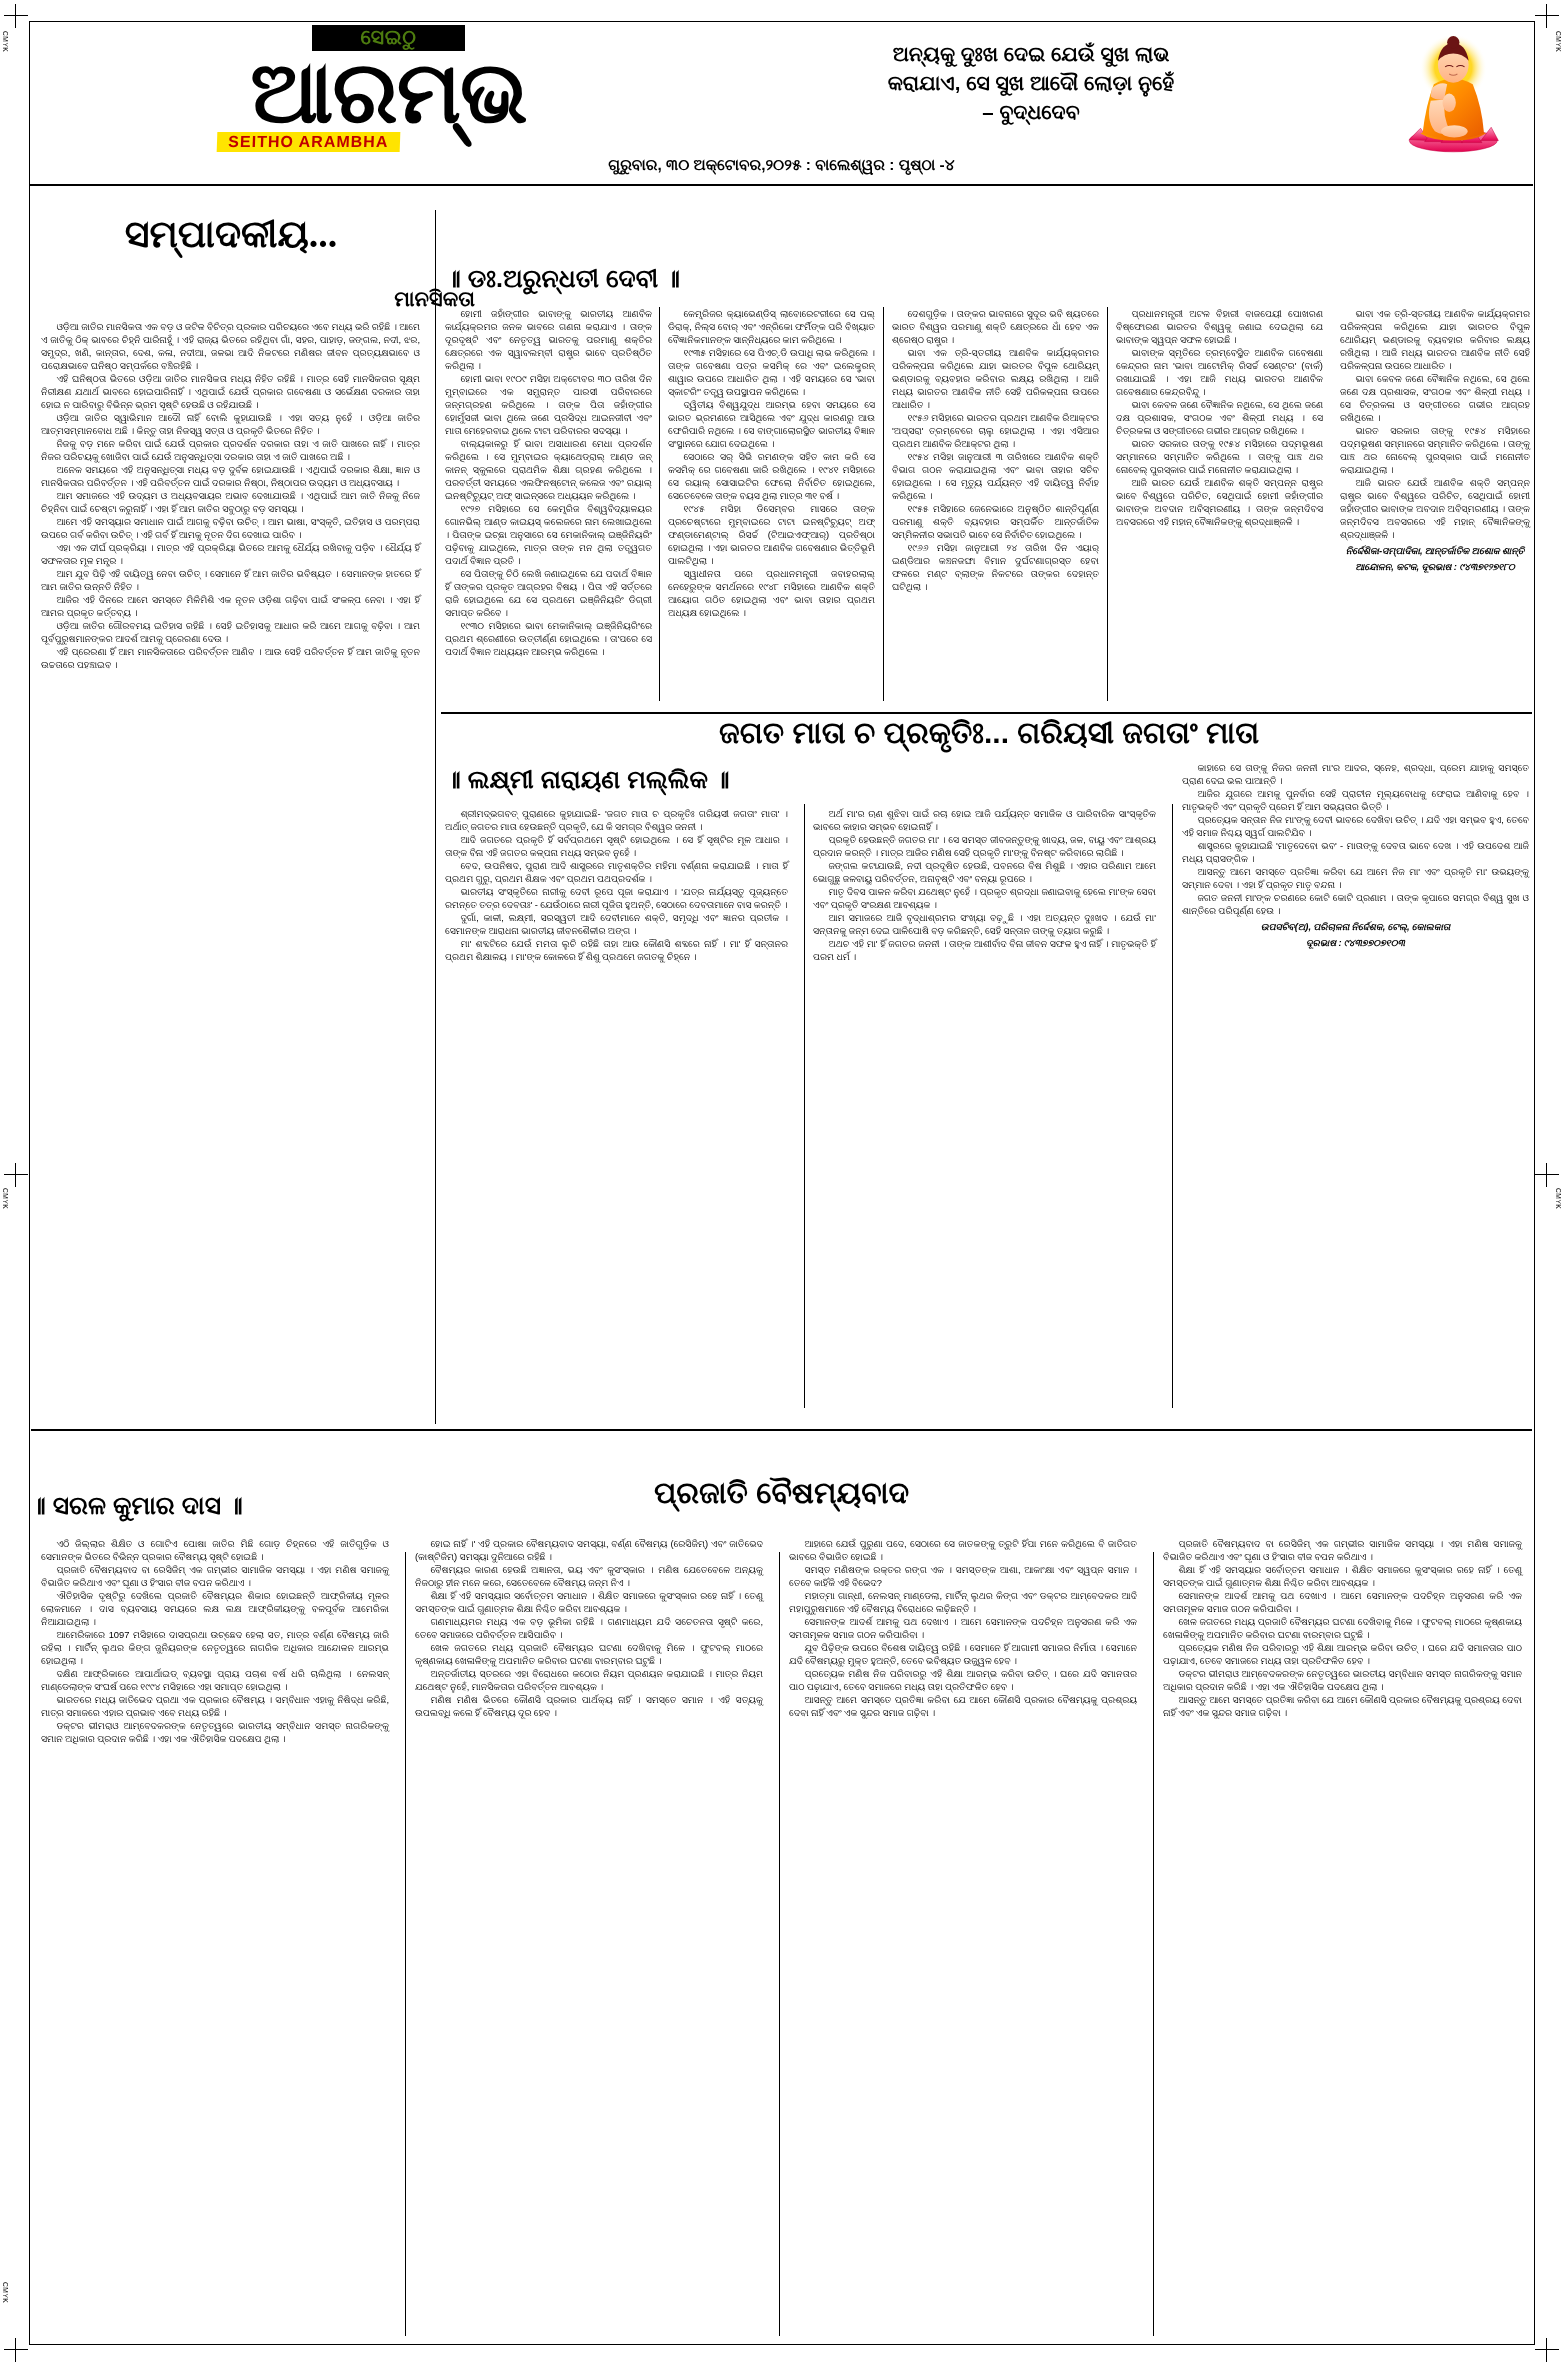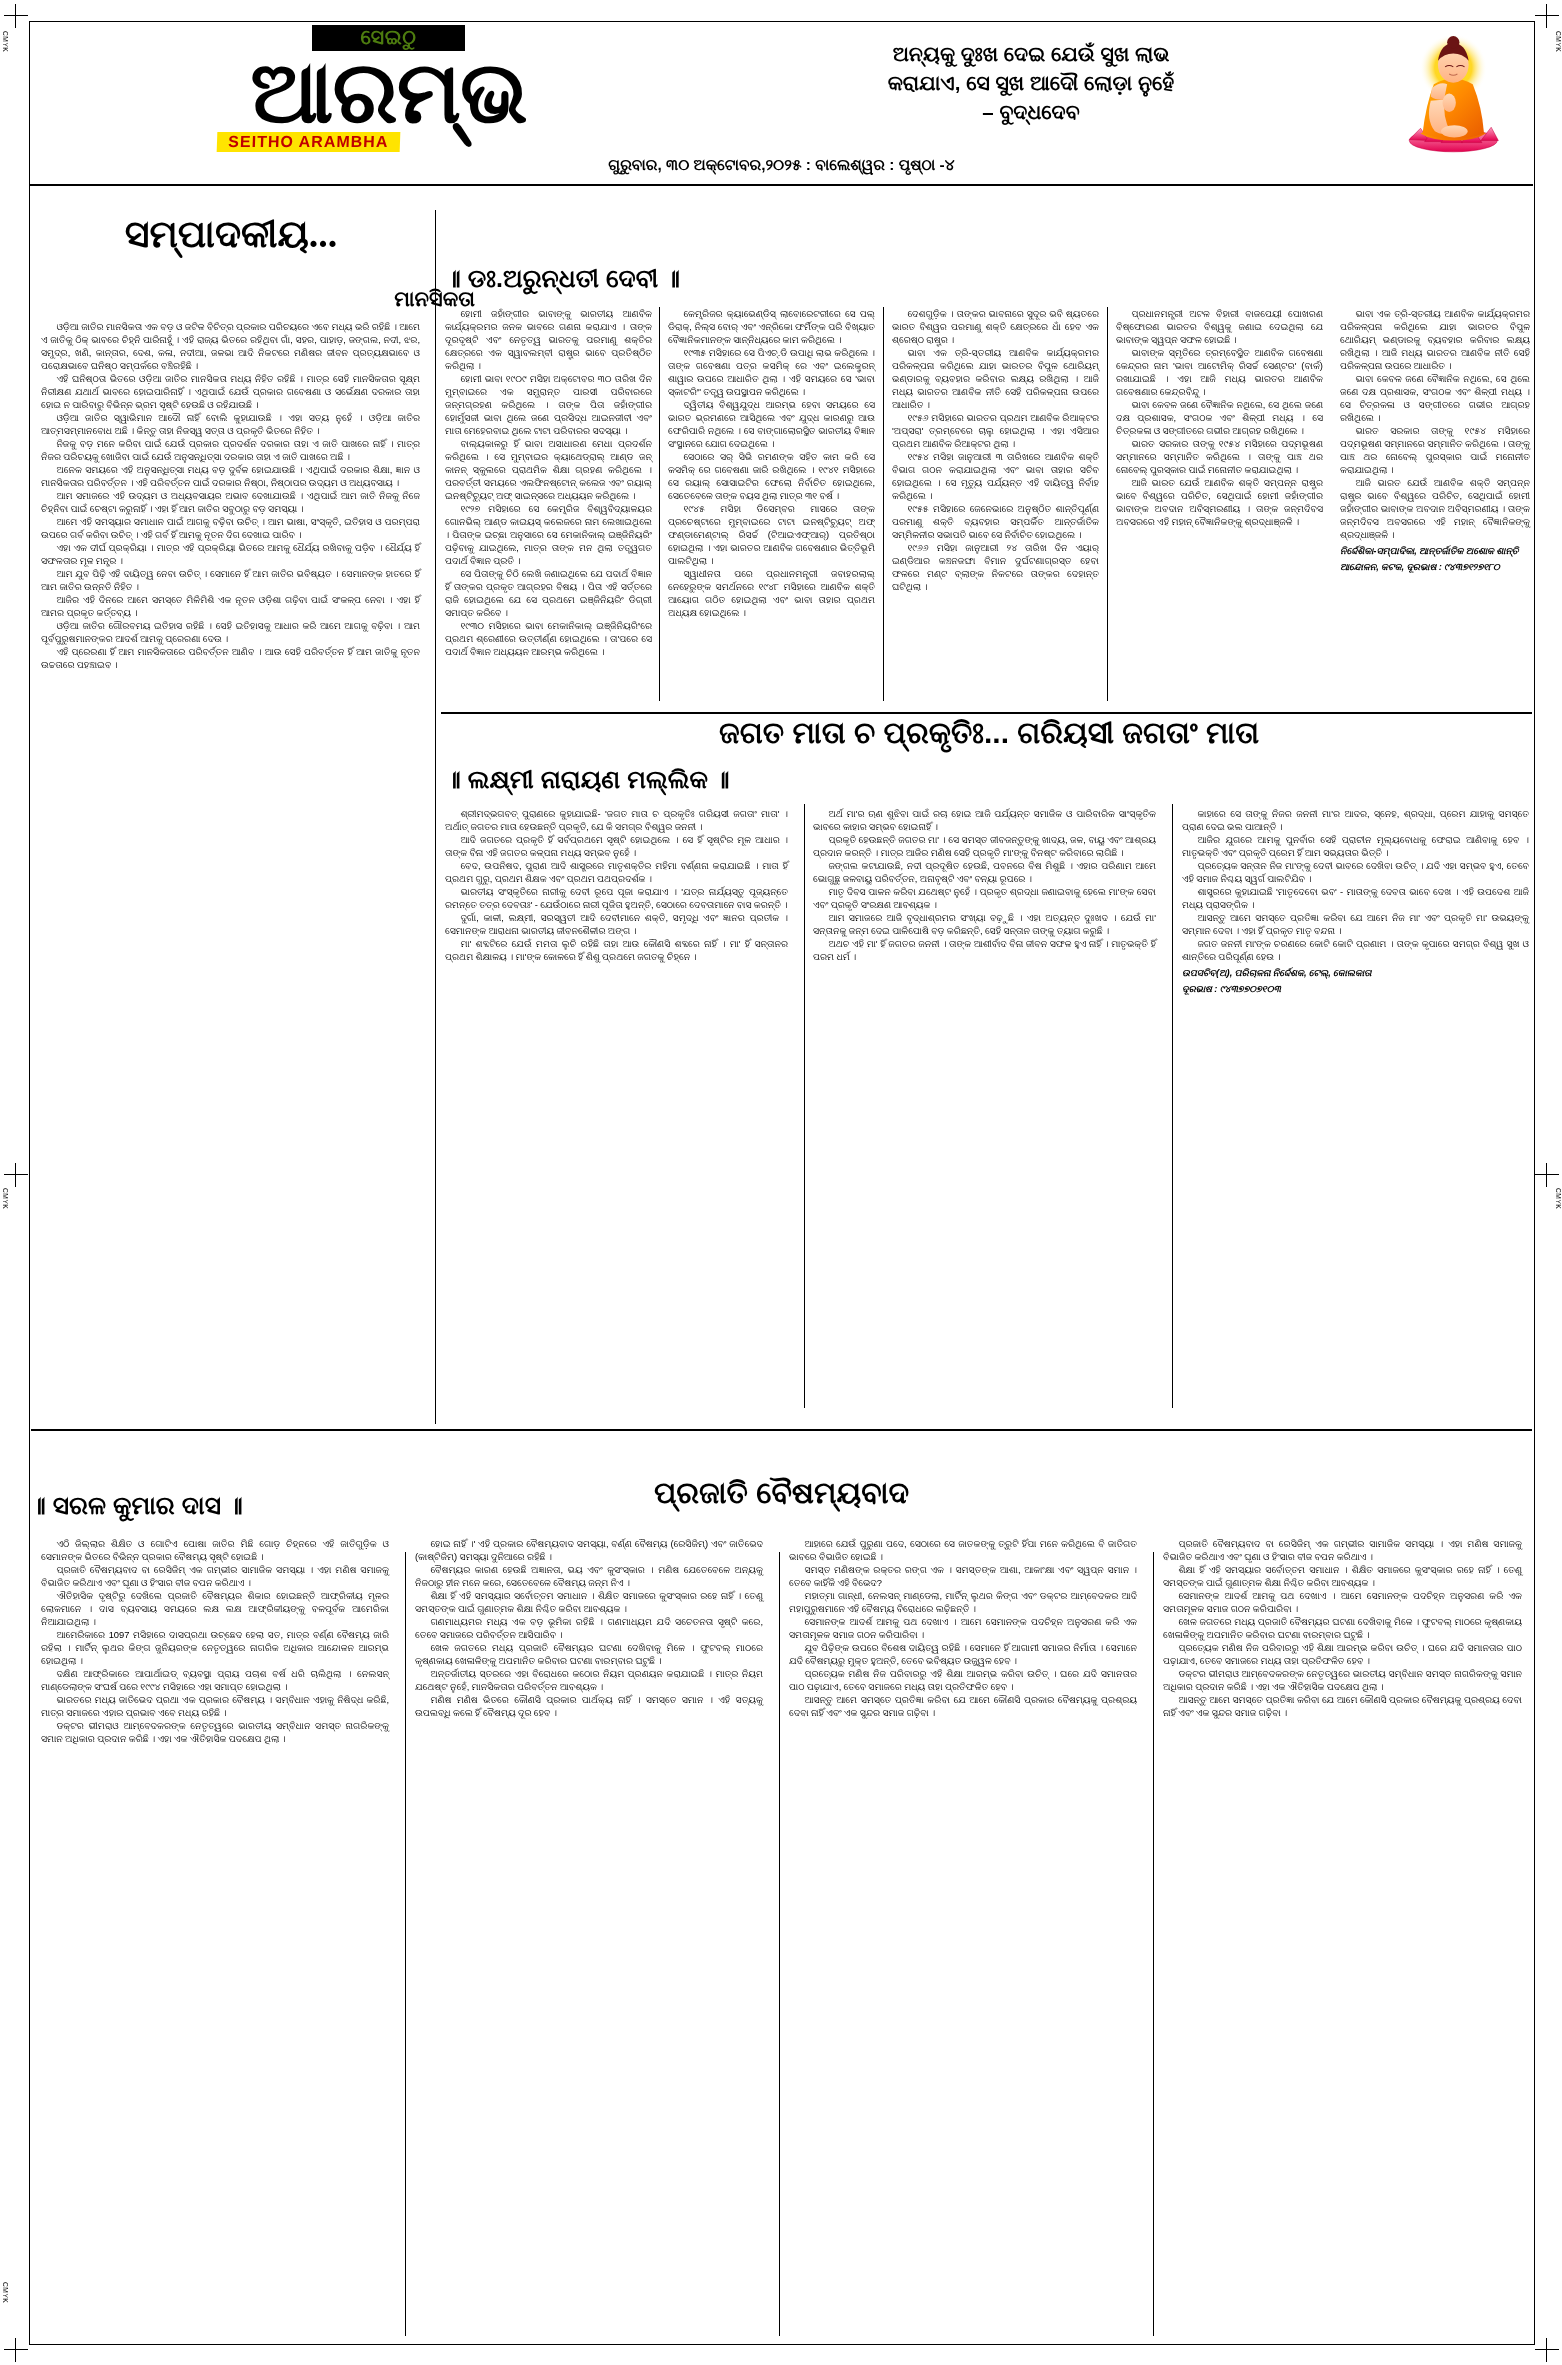--- a/index.html
+++ b/index.html
@@ -103,21 +103,21 @@
   .col {
     position:absolute;
     font-size:9.4px; line-height:13px;
     text-align:justify;
     text-justify:inter-word;
     word-spacing:-0.3px;
     hyphens:none;
   }
   .col p { margin:0 0 0 0; text-indent:15.4px; }
   .sig {
-    font-style:italic; font-weight:bold; text-align:left;
+    font-style:italic; font-weight:bold; text-align:center;
     font-size:9.4px; line-height:13.3px; margin-top:3.1px;
   }
 </style>
 </head>
 <body>
 
 <div class="page">
 
   <div class="reg-mark" style="left:4.1px;top:4.1px;"></div>
   <div class="reg-mark" style="left:1535px;top:4.1px;"></div>
@@ -289,21 +289,21 @@
     <p>ମା' ଶବ୍ଦଟିରେ ଯେଉଁ ମମତା ଲୁଚି ରହିଛି ତାହା ଆଉ କୌଣସି ଶବ୍ଦରେ ନାହିଁ । ମା' ହିଁ ସନ୍ତାନର ପ୍ରଥମ ଶିକ୍ଷାଳୟ । ମା'ଙ୍କ କୋଳରେ ହିଁ ଶିଶୁ ପ୍ରଥମେ ଜଗତକୁ ଚିହ୍ନେ ।</p>
   </div>
   <div class="col" style="left:813px;top:807px;width:343px;">
     <p>ଅର୍ଥ ମା'ର ଋଣ ଶୁଝିବା ପାଇଁ ରଚା ହୋଇ ଆଜି ପର୍ଯ୍ୟନ୍ତ ସମାଜିକ ଓ ପାରିବାରିକ ସାଂସ୍କୃତିକ ଭାବରେ କାହାର ସମ୍ଭବ ହୋଇନାହିଁ ।</p>
     <p>ପ୍ରକୃତି ହେଉଛନ୍ତି ଜଗତର ମା' । ସେ ସମସ୍ତ ଜୀବଜନ୍ତୁଙ୍କୁ ଖାଦ୍ୟ, ଜଳ, ବାୟୁ ଏବଂ ଆଶ୍ରୟ ପ୍ରଦାନ କରନ୍ତି । ମାତ୍ର ଆଜିର ମଣିଷ ସେହି ପ୍ରକୃତି ମା'ଙ୍କୁ ବିନଷ୍ଟ କରିବାରେ ଲାଗିଛି ।</p>
     <p>ଜଙ୍ଗଲ କଟାଯାଉଛି, ନଦୀ ପ୍ରଦୂଷିତ ହେଉଛି, ପବନରେ ବିଷ ମିଶୁଛି । ଏହାର ପରିଣାମ ଆମେ ଭୋଗୁଛୁ ଜଳବାୟୁ ପରିବର୍ତ୍ତନ, ଅନାବୃଷ୍ଟି ଏବଂ ବନ୍ୟା ରୂପରେ ।</p>
     <p>ମାତୃ ଦିବସ ପାଳନ କରିବା ଯଥେଷ୍ଟ ନୁହେଁ । ପ୍ରକୃତ ଶ୍ରଦ୍ଧା ଜଣାଇବାକୁ ହେଲେ ମା'ଙ୍କ ସେବା ଏବଂ ପ୍ରକୃତି ସଂରକ୍ଷଣ ଆବଶ୍ୟକ ।</p>
     <p>ଆମ ସମାଜରେ ଆଜି ବୃଦ୍ଧାଶ୍ରମର ସଂଖ୍ୟା ବଢ଼ୁଛି । ଏହା ଅତ୍ୟନ୍ତ ଦୁଃଖଦ । ଯେଉଁ ମା' ସନ୍ତାନକୁ ଜନ୍ମ ଦେଇ ପାଳିପୋଷି ବଡ଼ କରିଛନ୍ତି, ସେହି ସନ୍ତାନ ତାଙ୍କୁ ତ୍ୟାଗ କରୁଛି ।</p>
     <p>ଅଥଚ ଏହି ମା' ହିଁ ଜଗତର ଜନନୀ । ତାଙ୍କ ଆଶୀର୍ବାଦ ବିନା ଜୀବନ ସଫଳ ହୁଏ ନାହିଁ । ମାତୃଭକ୍ତି ହିଁ ପରମ ଧର୍ମ ।</p>
   </div>
-  <div class="col" style="left:1182px;top:807px;width:347px;">
+  <div class="col" style="left:1182px;top:761px;width:347px;">
     <p>କାହାରେ ସେ ତାଙ୍କୁ ନିଜର ଜନନୀ ମା'ର ଆଦର, ସ୍ନେହ, ଶ୍ରଦ୍ଧା, ପ୍ରେମ ଯାହାକୁ ସମସ୍ତେ ପ୍ରାଣ ଦେଇ ଭଲ ପାଆନ୍ତି ।</p>
     <p>ଆଜିର ଯୁଗରେ ଆମକୁ ପୁନର୍ବାର ସେହି ପ୍ରାଚୀନ ମୂଲ୍ୟବୋଧକୁ ଫେରାଇ ଆଣିବାକୁ ହେବ । ମାତୃଭକ୍ତି ଏବଂ ପ୍ରକୃତି ପ୍ରେମ ହିଁ ଆମ ସଭ୍ୟତାର ଭିତ୍ତି ।</p>
     <p>ପ୍ରତ୍ୟେକ ସନ୍ତାନ ନିଜ ମା'ଙ୍କୁ ଦେବୀ ଭାବରେ ଦେଖିବା ଉଚିତ୍ । ଯଦି ଏହା ସମ୍ଭବ ହୁଏ, ତେବେ ଏହି ସମାଜ ନିଶ୍ଚୟ ସ୍ୱର୍ଗ ପାଲଟିଯିବ ।</p>
     <p>ଶାସ୍ତ୍ରରେ କୁହାଯାଇଛି 'ମାତୃଦେବୋ ଭବ' - ମାତାଙ୍କୁ ଦେବତା ଭାବେ ଦେଖ । ଏହି ଉପଦେଶ ଆଜି ମଧ୍ୟ ପ୍ରାସଙ୍ଗିକ ।</p>
     <p>ଆସନ୍ତୁ ଆମେ ସମସ୍ତେ ପ୍ରତିଜ୍ଞା କରିବା ଯେ ଆମେ ନିଜ ମା' ଏବଂ ପ୍ରକୃତି ମା' ଉଭୟଙ୍କୁ ସମ୍ମାନ ଦେବା । ଏହା ହିଁ ପ୍ରକୃତ ମାତୃ ବନ୍ଦନା ।</p>
     <p>ଜଗତ ଜନନୀ ମା'ଙ୍କ ଚରଣରେ କୋଟି କୋଟି ପ୍ରଣାମ । ତାଙ୍କ କୃପାରେ ସମଗ୍ର ବିଶ୍ୱ ସୁଖ ଓ ଶାନ୍ତିରେ ପରିପୂର୍ଣ୍ଣ ହେଉ ।</p>
     <div class="sig">ଉପସଚିବ(ଅ), ପରିଚାଳନା ନିର୍ଦ୍ଦେଶକ, ଟେଲ୍, କୋଲକାତା</div>
     <div class="sig">ଦୂରଭାଷ : ୯୪୩୭୭୦୭୧୦୩</div>
   </div>
 

